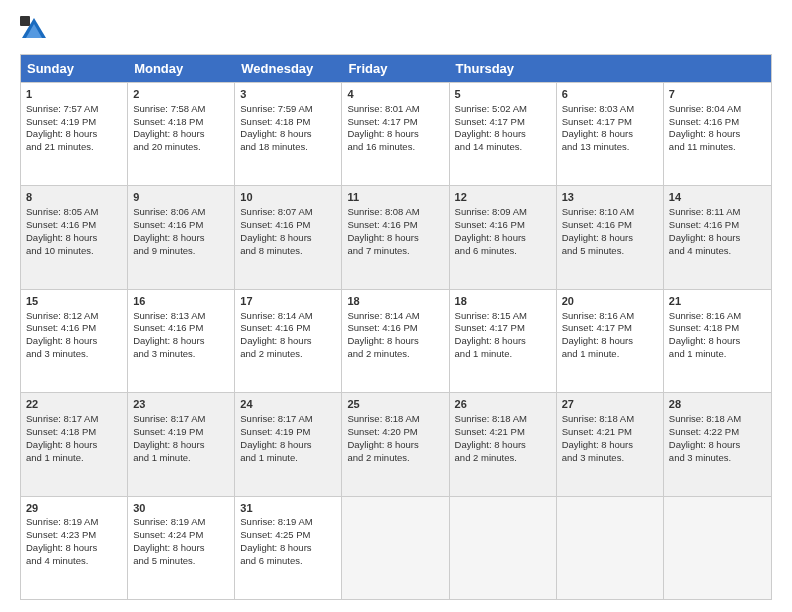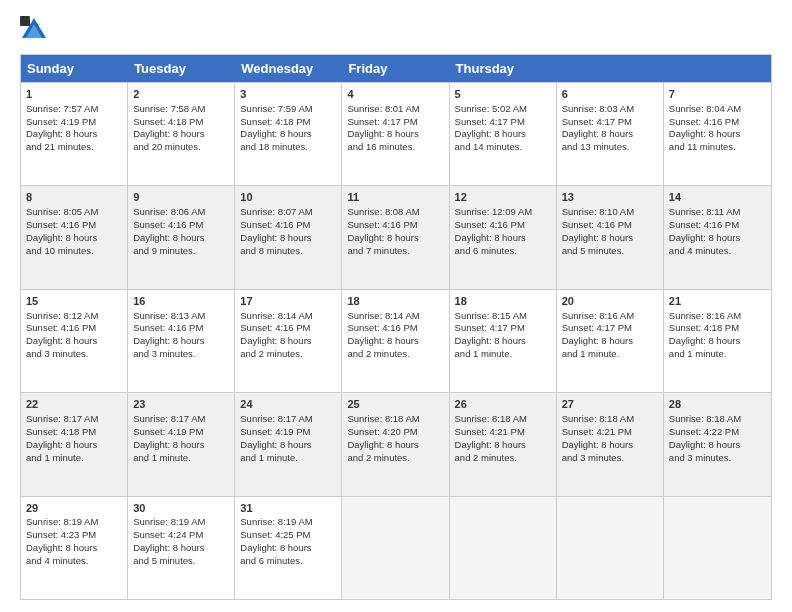--- a/index.html
+++ b/index.html
@@ -131,41 +131,41 @@
     </div>
     <div class="title-block">
       <div class="month-title"></div>
       <div class="location"></div>
     </div>
   </div>
 
   <div class="calendar">
     <div class="cal-header" id="cal-header">
         <div class="cal-header-cell">Sunday</div>
-        <div class="cal-header-cell">Tuesday</div>
+        <div class="cal-header-cell">Monday</div>
         <div class="cal-header-cell">Wednesday</div>
         <div class="cal-header-cell">Friday</div>
         <div class="cal-header-cell">Thursday</div>
       </div>
     <div class="cal-body" id="cal-body">
         <div class="cal-row">
           <div class="cal-cell"><span class="day-num">1</span><span>Sunrise: 7:57 AM</span><br><span>Sunset: 4:19 PM</span><br><span>Daylight: 8 hours</span><br><span>and 21 minutes.</span><br></div>
           <div class="cal-cell"><span class="day-num">2</span><span>Sunrise: 7:58 AM</span><br><span>Sunset: 4:18 PM</span><br><span>Daylight: 8 hours</span><br><span>and 20 minutes.</span><br></div>
           <div class="cal-cell"><span class="day-num">3</span><span>Sunrise: 7:59 AM</span><br><span>Sunset: 4:18 PM</span><br><span>Daylight: 8 hours</span><br><span>and 18 minutes.</span><br></div>
           <div class="cal-cell"><span class="day-num">4</span><span>Sunrise: 8:01 AM</span><br><span>Sunset: 4:17 PM</span><br><span>Daylight: 8 hours</span><br><span>and 16 minutes.</span><br></div>
           <div class="cal-cell"><span class="day-num">5</span><span>Sunrise: 5:02 AM</span><br><span>Sunset: 4:17 PM</span><br><span>Daylight: 8 hours</span><br><span>and 14 minutes.</span><br></div>
           <div class="cal-cell"><span class="day-num">6</span><span>Sunrise: 8:03 AM</span><br><span>Sunset: 4:17 PM</span><br><span>Daylight: 8 hours</span><br><span>and 13 minutes.</span><br></div>
           <div class="cal-cell"><span class="day-num">7</span><span>Sunrise: 8:04 AM</span><br><span>Sunset: 4:16 PM</span><br><span>Daylight: 8 hours</span><br><span>and 11 minutes.</span><br></div>
         </div>
         <div class="cal-row">
           <div class="cal-cell shaded"><span class="day-num">8</span><span>Sunrise: 8:05 AM</span><br><span>Sunset: 4:16 PM</span><br><span>Daylight: 8 hours</span><br><span>and 10 minutes.</span><br></div>
           <div class="cal-cell shaded"><span class="day-num">9</span><span>Sunrise: 8:06 AM</span><br><span>Sunset: 4:16 PM</span><br><span>Daylight: 8 hours</span><br><span>and 9 minutes.</span><br></div>
           <div class="cal-cell shaded"><span class="day-num">10</span><span>Sunrise: 8:07 AM</span><br><span>Sunset: 4:16 PM</span><br><span>Daylight: 8 hours</span><br><span>and 8 minutes.</span><br></div>
           <div class="cal-cell shaded"><span class="day-num">11</span><span>Sunrise: 8:08 AM</span><br><span>Sunset: 4:16 PM</span><br><span>Daylight: 8 hours</span><br><span>and 7 minutes.</span><br></div>
-          <div class="cal-cell shaded"><span class="day-num">12</span><span>Sunrise: 12:09 AM</span><br><span>Sunset: 4:16 PM</span><br><span>Daylight: 8 hours</span><br><span>and 6 minutes.</span><br></div>
+          <div class="cal-cell shaded"><span class="day-num">12</span><span>Sunrise: 8:09 AM</span><br><span>Sunset: 4:16 PM</span><br><span>Daylight: 8 hours</span><br><span>and 6 minutes.</span><br></div>
           <div class="cal-cell shaded"><span class="day-num">13</span><span>Sunrise: 8:10 AM</span><br><span>Sunset: 4:16 PM</span><br><span>Daylight: 8 hours</span><br><span>and 5 minutes.</span><br></div>
           <div class="cal-cell shaded"><span class="day-num">14</span><span>Sunrise: 8:11 AM</span><br><span>Sunset: 4:16 PM</span><br><span>Daylight: 8 hours</span><br><span>and 4 minutes.</span><br></div>
         </div>
         <div class="cal-row">
           <div class="cal-cell"><span class="day-num">15</span><span>Sunrise: 8:12 AM</span><br><span>Sunset: 4:16 PM</span><br><span>Daylight: 8 hours</span><br><span>and 3 minutes.</span><br></div>
           <div class="cal-cell"><span class="day-num">16</span><span>Sunrise: 8:13 AM</span><br><span>Sunset: 4:16 PM</span><br><span>Daylight: 8 hours</span><br><span>and 3 minutes.</span><br></div>
           <div class="cal-cell"><span class="day-num">17</span><span>Sunrise: 8:14 AM</span><br><span>Sunset: 4:16 PM</span><br><span>Daylight: 8 hours</span><br><span>and 2 minutes.</span><br></div>
           <div class="cal-cell"><span class="day-num">18</span><span>Sunrise: 8:14 AM</span><br><span>Sunset: 4:16 PM</span><br><span>Daylight: 8 hours</span><br><span>and 2 minutes.</span><br></div>
           <div class="cal-cell"><span class="day-num">18</span><span>Sunrise: 8:15 AM</span><br><span>Sunset: 4:17 PM</span><br><span>Daylight: 8 hours</span><br><span>and 1 minute.</span><br></div>
           <div class="cal-cell"><span class="day-num">20</span><span>Sunrise: 8:16 AM</span><br><span>Sunset: 4:17 PM</span><br><span>Daylight: 8 hours</span><br><span>and 1 minute.</span><br></div>

